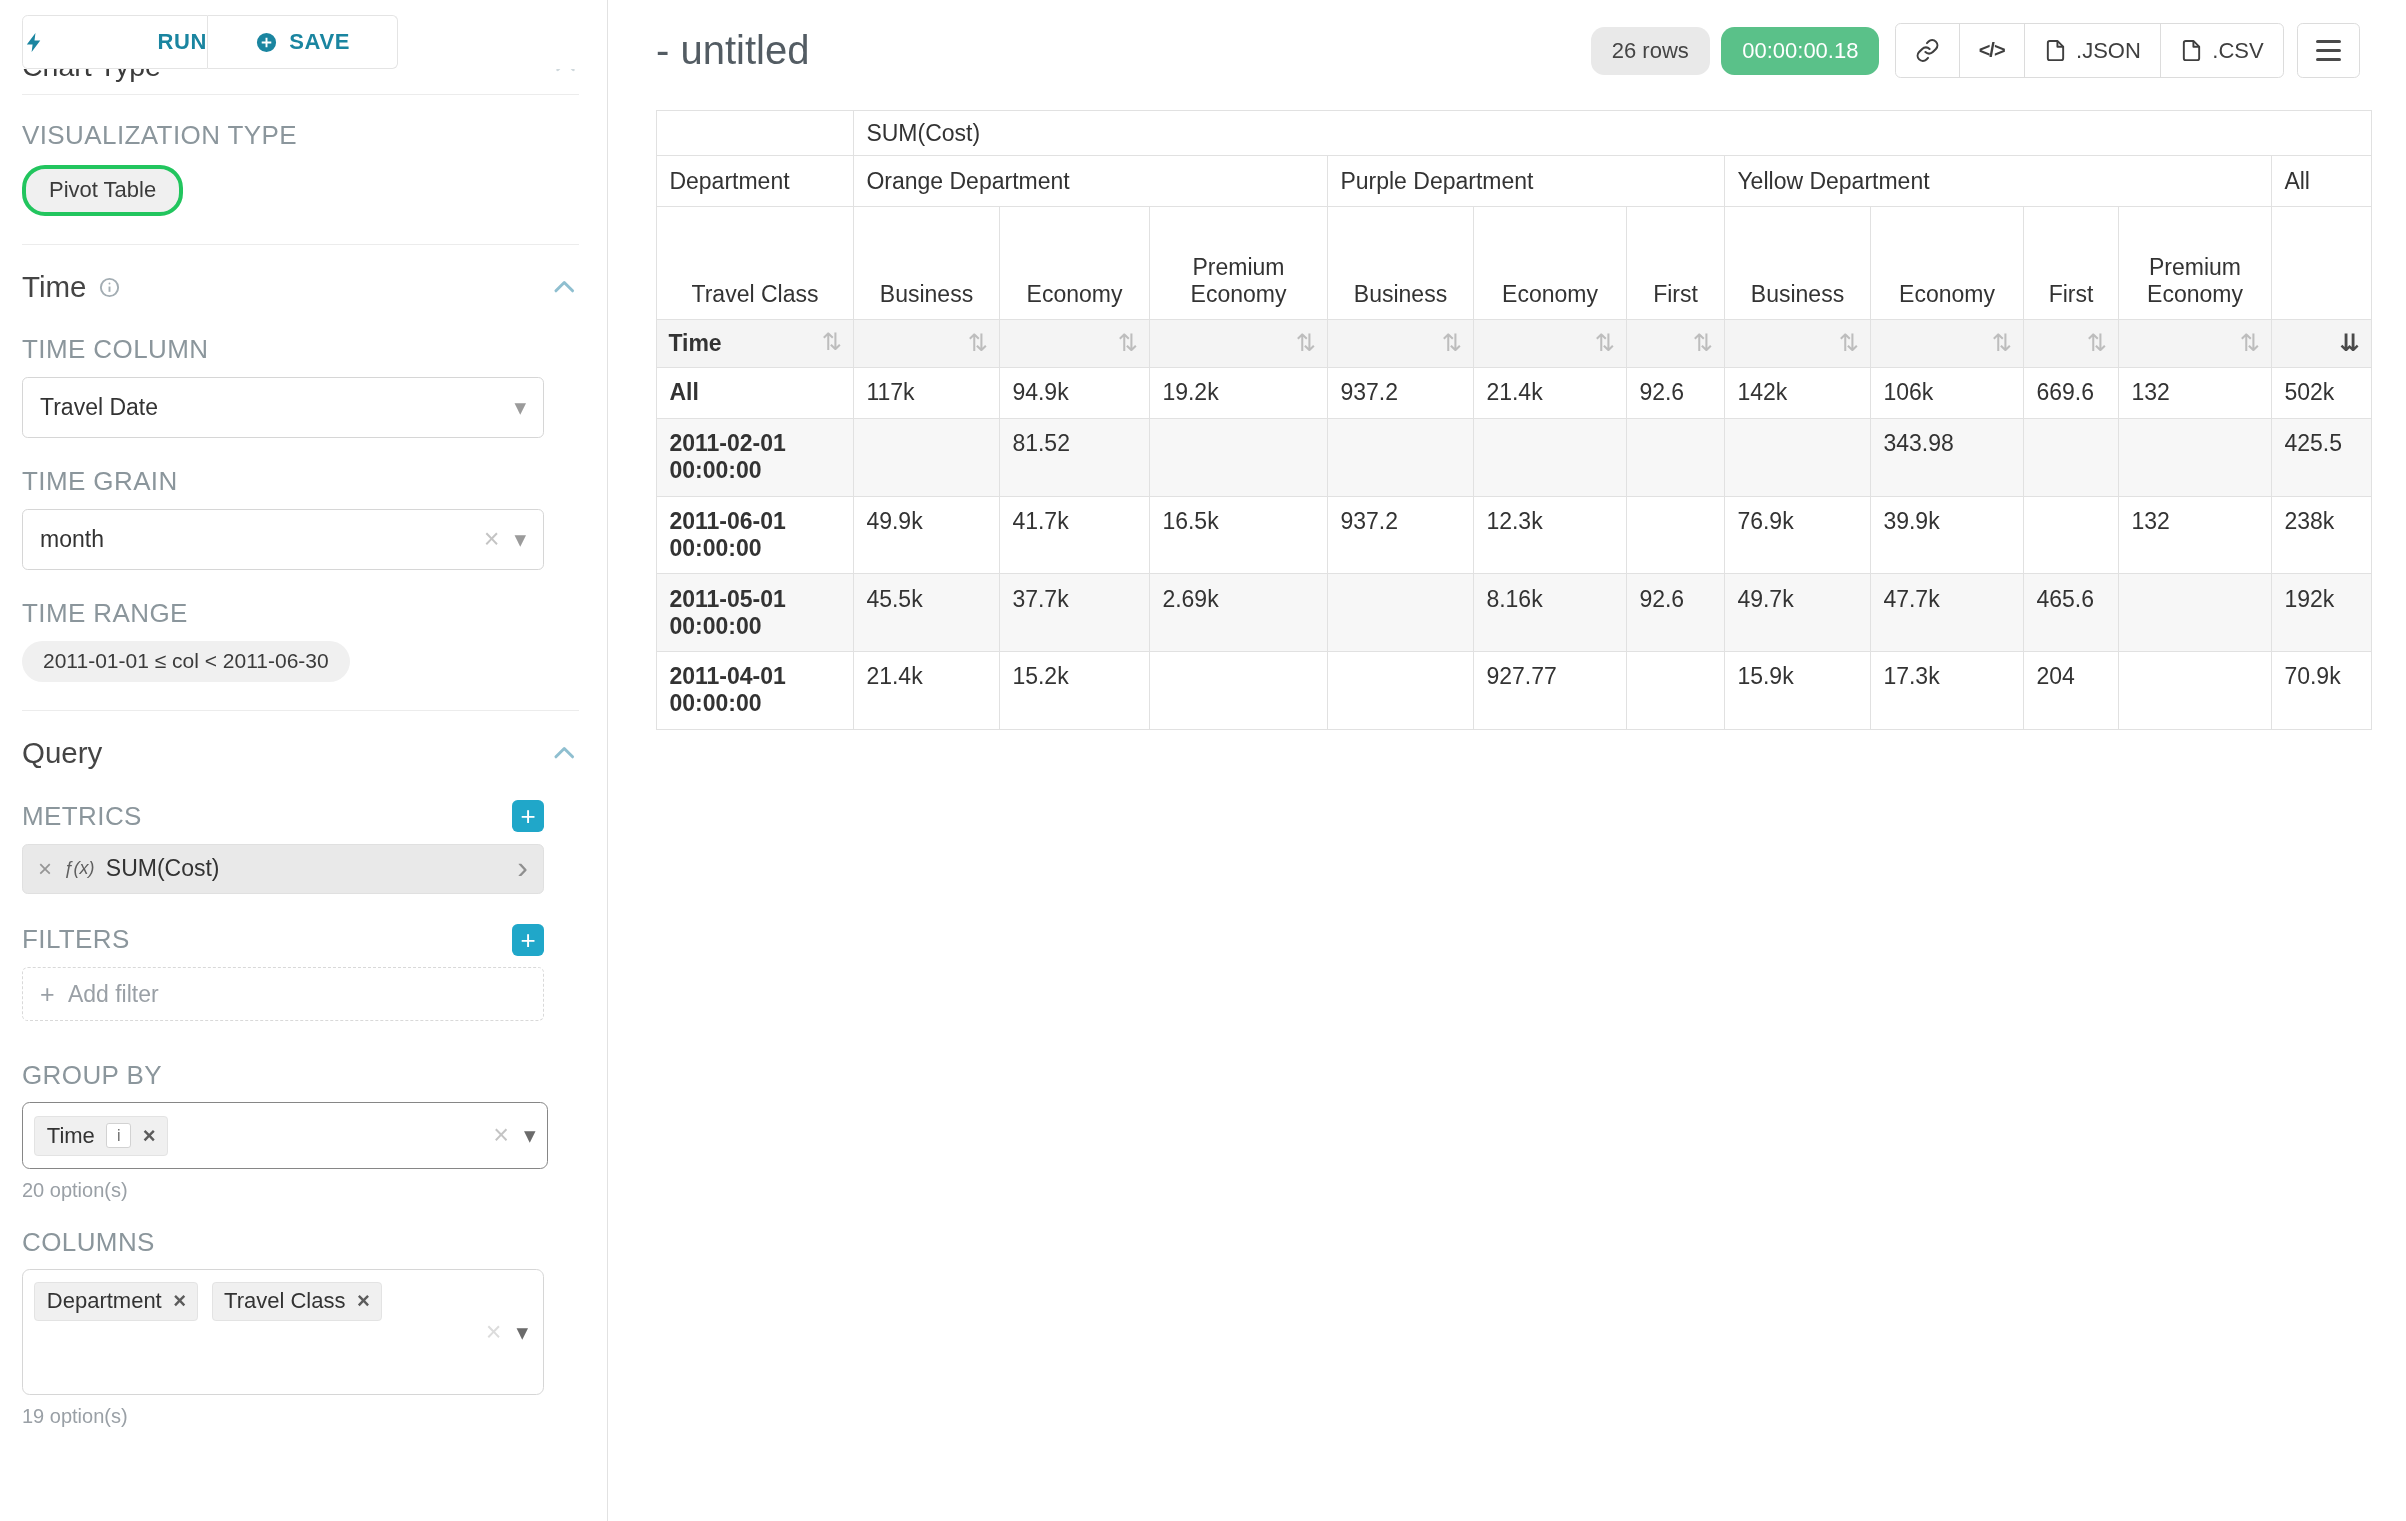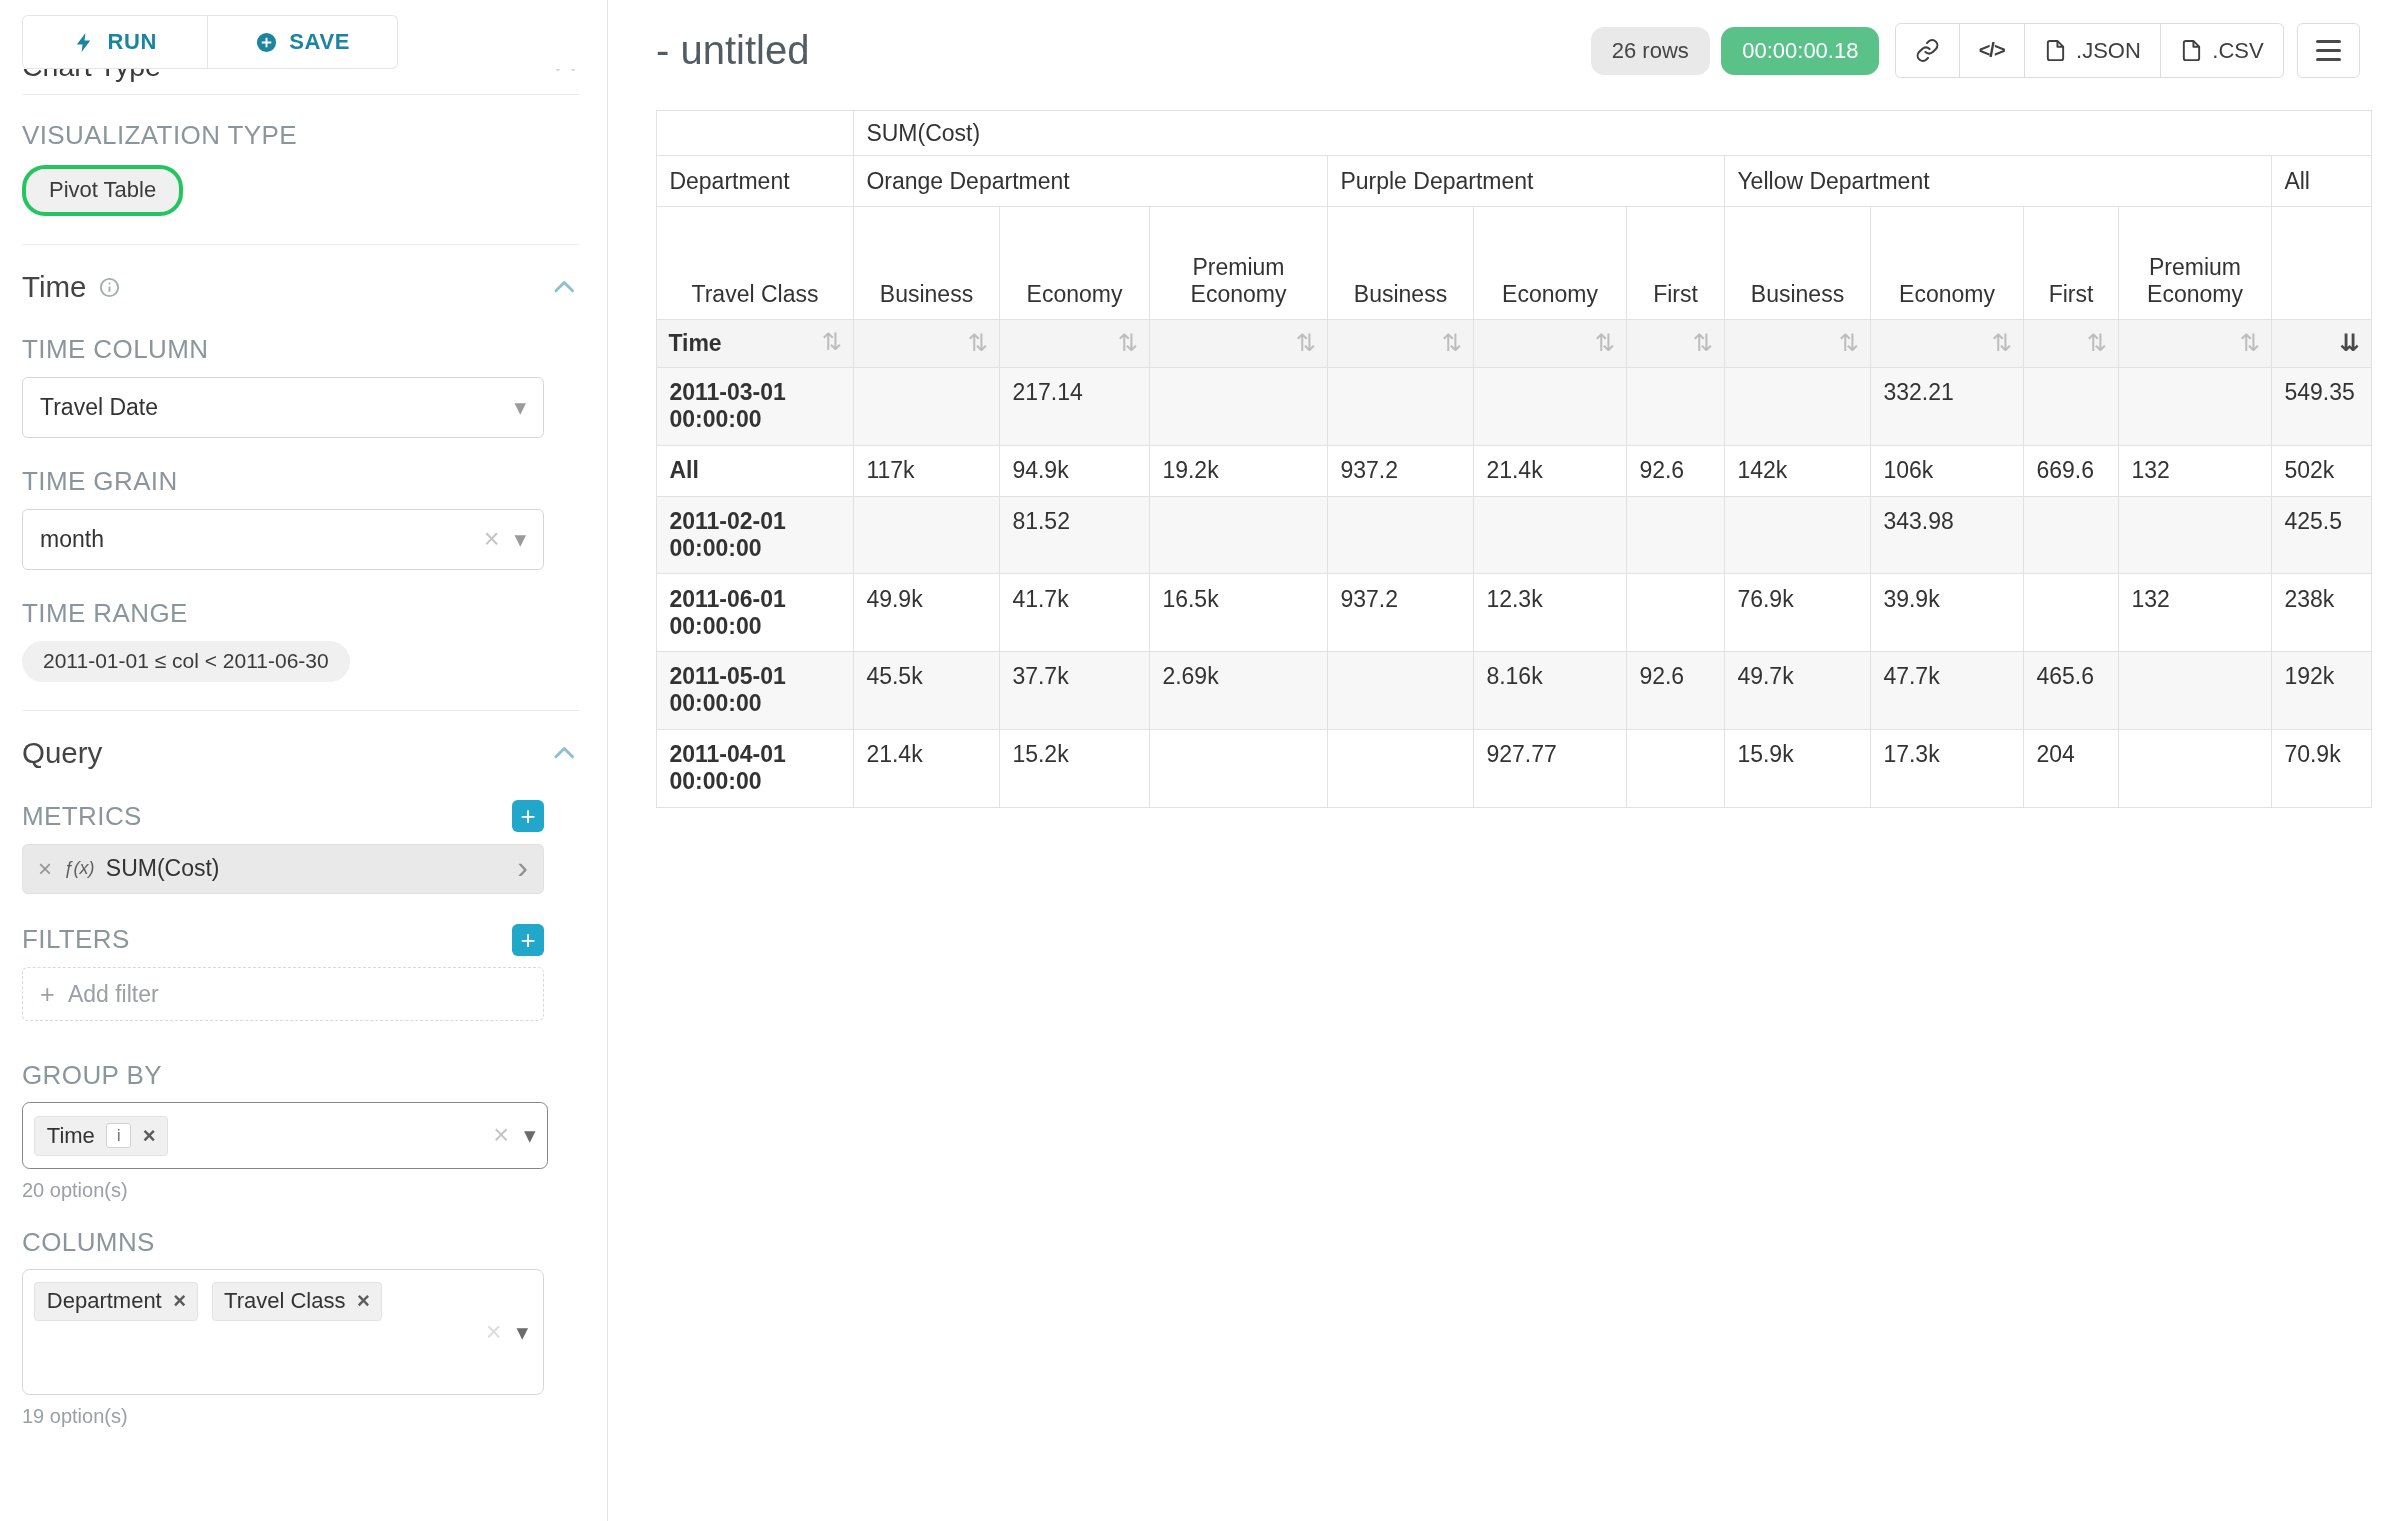--- a/index.html
+++ b/index.html
@@ -15,21 +15,21 @@
     width: 608px; flex-shrink: 0; border-right: 1px solid #e2e2e2;
     padding: 0 28.5px 0 22px; position: relative; overflow: hidden; background: #fff;
   }
   .btn-row { position: relative; z-index: 2; background: #fff; padding-top: 15px; display: flex; }
   .btn {
     height: 54px; display: flex; align-items: center; justify-content: center; gap: 11.4px;
     border: 1.9px solid #e4e4e4; background: #fff; color: #1a85a0;
     font-weight: 700; font-size: 22px; letter-spacing: 0.6px; cursor: pointer;
     font-family: inherit;
   }
-  .btn.run { width: 186px; border-radius: 5.7px 0 0 5.7px; }
+  .btn.run { width: 186px; border-radius: 5.7px 0 0 5.7px; justify-content: space-between; }
   .btn.save { width: 190px; border-radius: 0 5.7px 5.7px 0; border-left: none; align-items: center; }
 
   .panel-heading {
     position: relative; z-index: 1; margin-top: -19px;
     display: flex; justify-content: space-between; align-items: center;
   }
   .panel-heading h2 { font-size: 28.5px; font-weight: 500; color: #3b3b3b; }
   .divider { border-top: 1px solid #ececec; }
   .d1 { margin-top: 11.4px; }
   .d2 { margin-top: 28.5px; }
@@ -419,34 +419,20 @@
               </th>
               <th>
                 <span class="sort">⇅</span>
               </th>
               <th>
                 <span class="sort active">⇊</span>
               </th>
             </tr>
           </thead>
           <tbody>
-            <tr class="odd">
-              <th>2011-03-01 00:00:00</th>
-              <td></td>
-              <td>217.14</td>
-              <td></td>
-              <td></td>
-              <td></td>
-              <td></td>
-              <td></td>
-              <td>332.21</td>
-              <td></td>
-              <td></td>
-              <td>549.35</td>
-            </tr>
             <tr class="even">
               <th>All</th>
               <td>117k</td>
               <td>94.9k</td>
               <td>19.2k</td>
               <td>937.2</td>
               <td>21.4k</td>
               <td>92.6</td>
               <td>142k</td>
               <td>106k</td>

